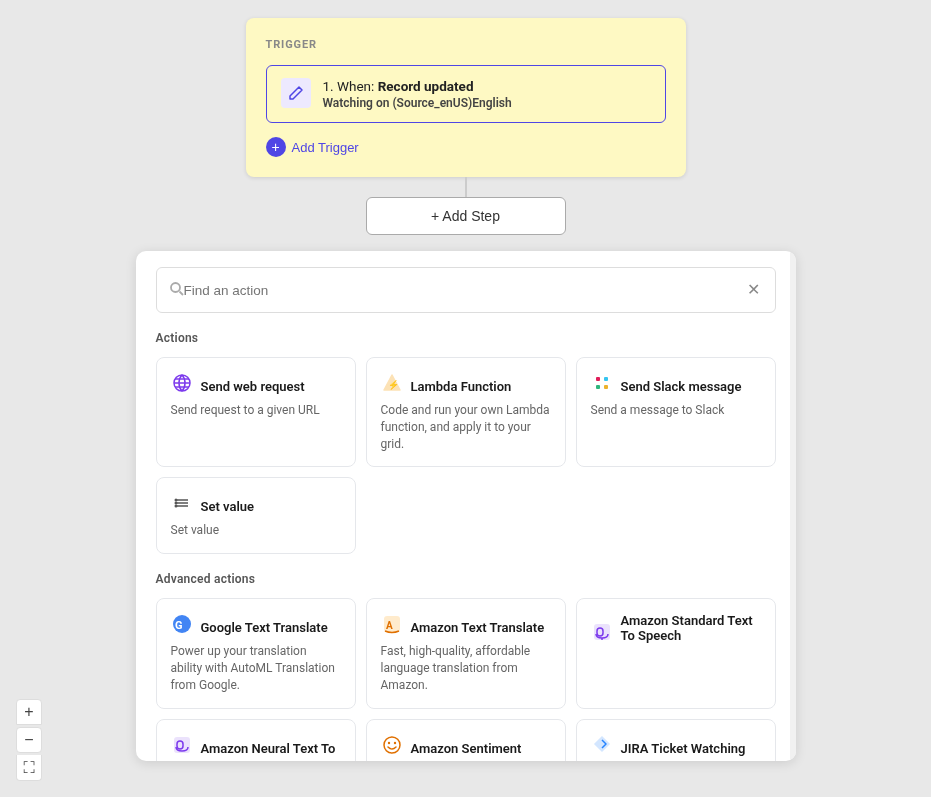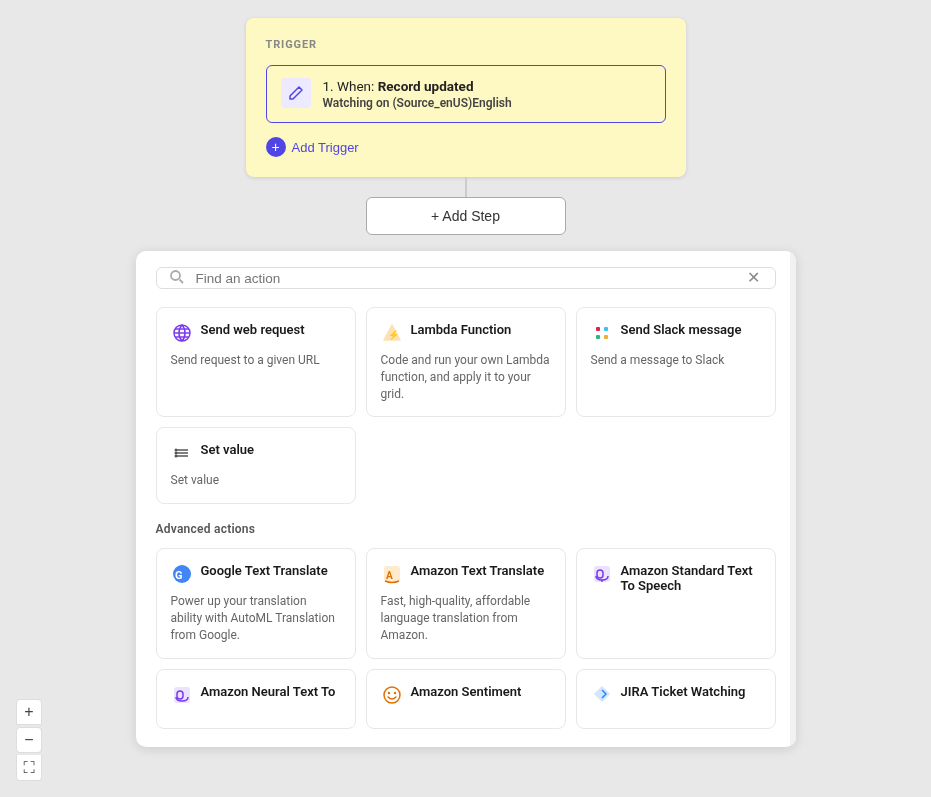--- a/index.html
+++ b/index.html
@@ -152,22 +152,22 @@
       max-height: 510px;
       overflow-y: auto;
       scrollbar-width: thin;
     }
 
     .search-row {
       display: flex;
       align-items: center;
       border: 1.5px solid #ddd;
       border-radius: 6px;
-      padding: 0 12px;
-      gap: 12px;
+      padding: 12px 12px;
+      gap: 0;
       margin-bottom: 18px;
     }
 
     .search-icon-svg {
       color: #aaa;
       flex-shrink: 0;
     }
 
     .search-input {
       border: none;
@@ -206,21 +206,21 @@
     .action-card {
       border: 1.5px solid #e5e7eb;
       border-radius: 8px;
       padding: 14px 14px 14px 14px;
       cursor: pointer;
       transition: border-color 0.15s;
     }
 
     .action-card-header {
       display: flex;
-      align-items: flex-start;
+      align-items: flex-end;
       gap: 8px;
       margin-bottom: 8px;
     }
 
     .action-icon {
       width: 22px;
       height: 22px;
       flex-shrink: 0;
       display: flex;
       align-items: center;
@@ -335,20 +335,21 @@
         <span class="search-icon-svg">
           <svg width="15" height="15" viewBox="0 0 15 15" fill="none" stroke="#aaa" stroke-width="1.8">
             <circle cx="6.5" cy="6.5" r="4.5"></circle>
             <line x1="10.5" y1="10.5" x2="14" y2="14"></line>
           </svg>
         </span>
         <input class="search-input" type="text" placeholder="Find an action" style="">
         <button class="close-btn">✕</button>
       </div>
 
+      <div class="section-label">Actions</div>
       <div class="actions-grid">
 
         <div class="action-card">
           <div class="action-card-header">
             <div class="action-icon">
               <svg width="20" height="20" viewBox="0 0 20 20" fill="none">
                 <circle cx="10" cy="10" r="8" stroke="#7c3aed" stroke-width="1.5"></circle>
                 <path d="M10 2c-2 2-3 5-3 8s1 6 3 8" stroke="#7c3aed" stroke-width="1.5"></path>
                 <path d="M10 2c2 2 3 5 3 8s-1 6-3 8" stroke="#7c3aed" stroke-width="1.5"></path>
                 <line x1="2" y1="10" x2="18" y2="10" stroke="#7c3aed" stroke-width="1.5"></line>

